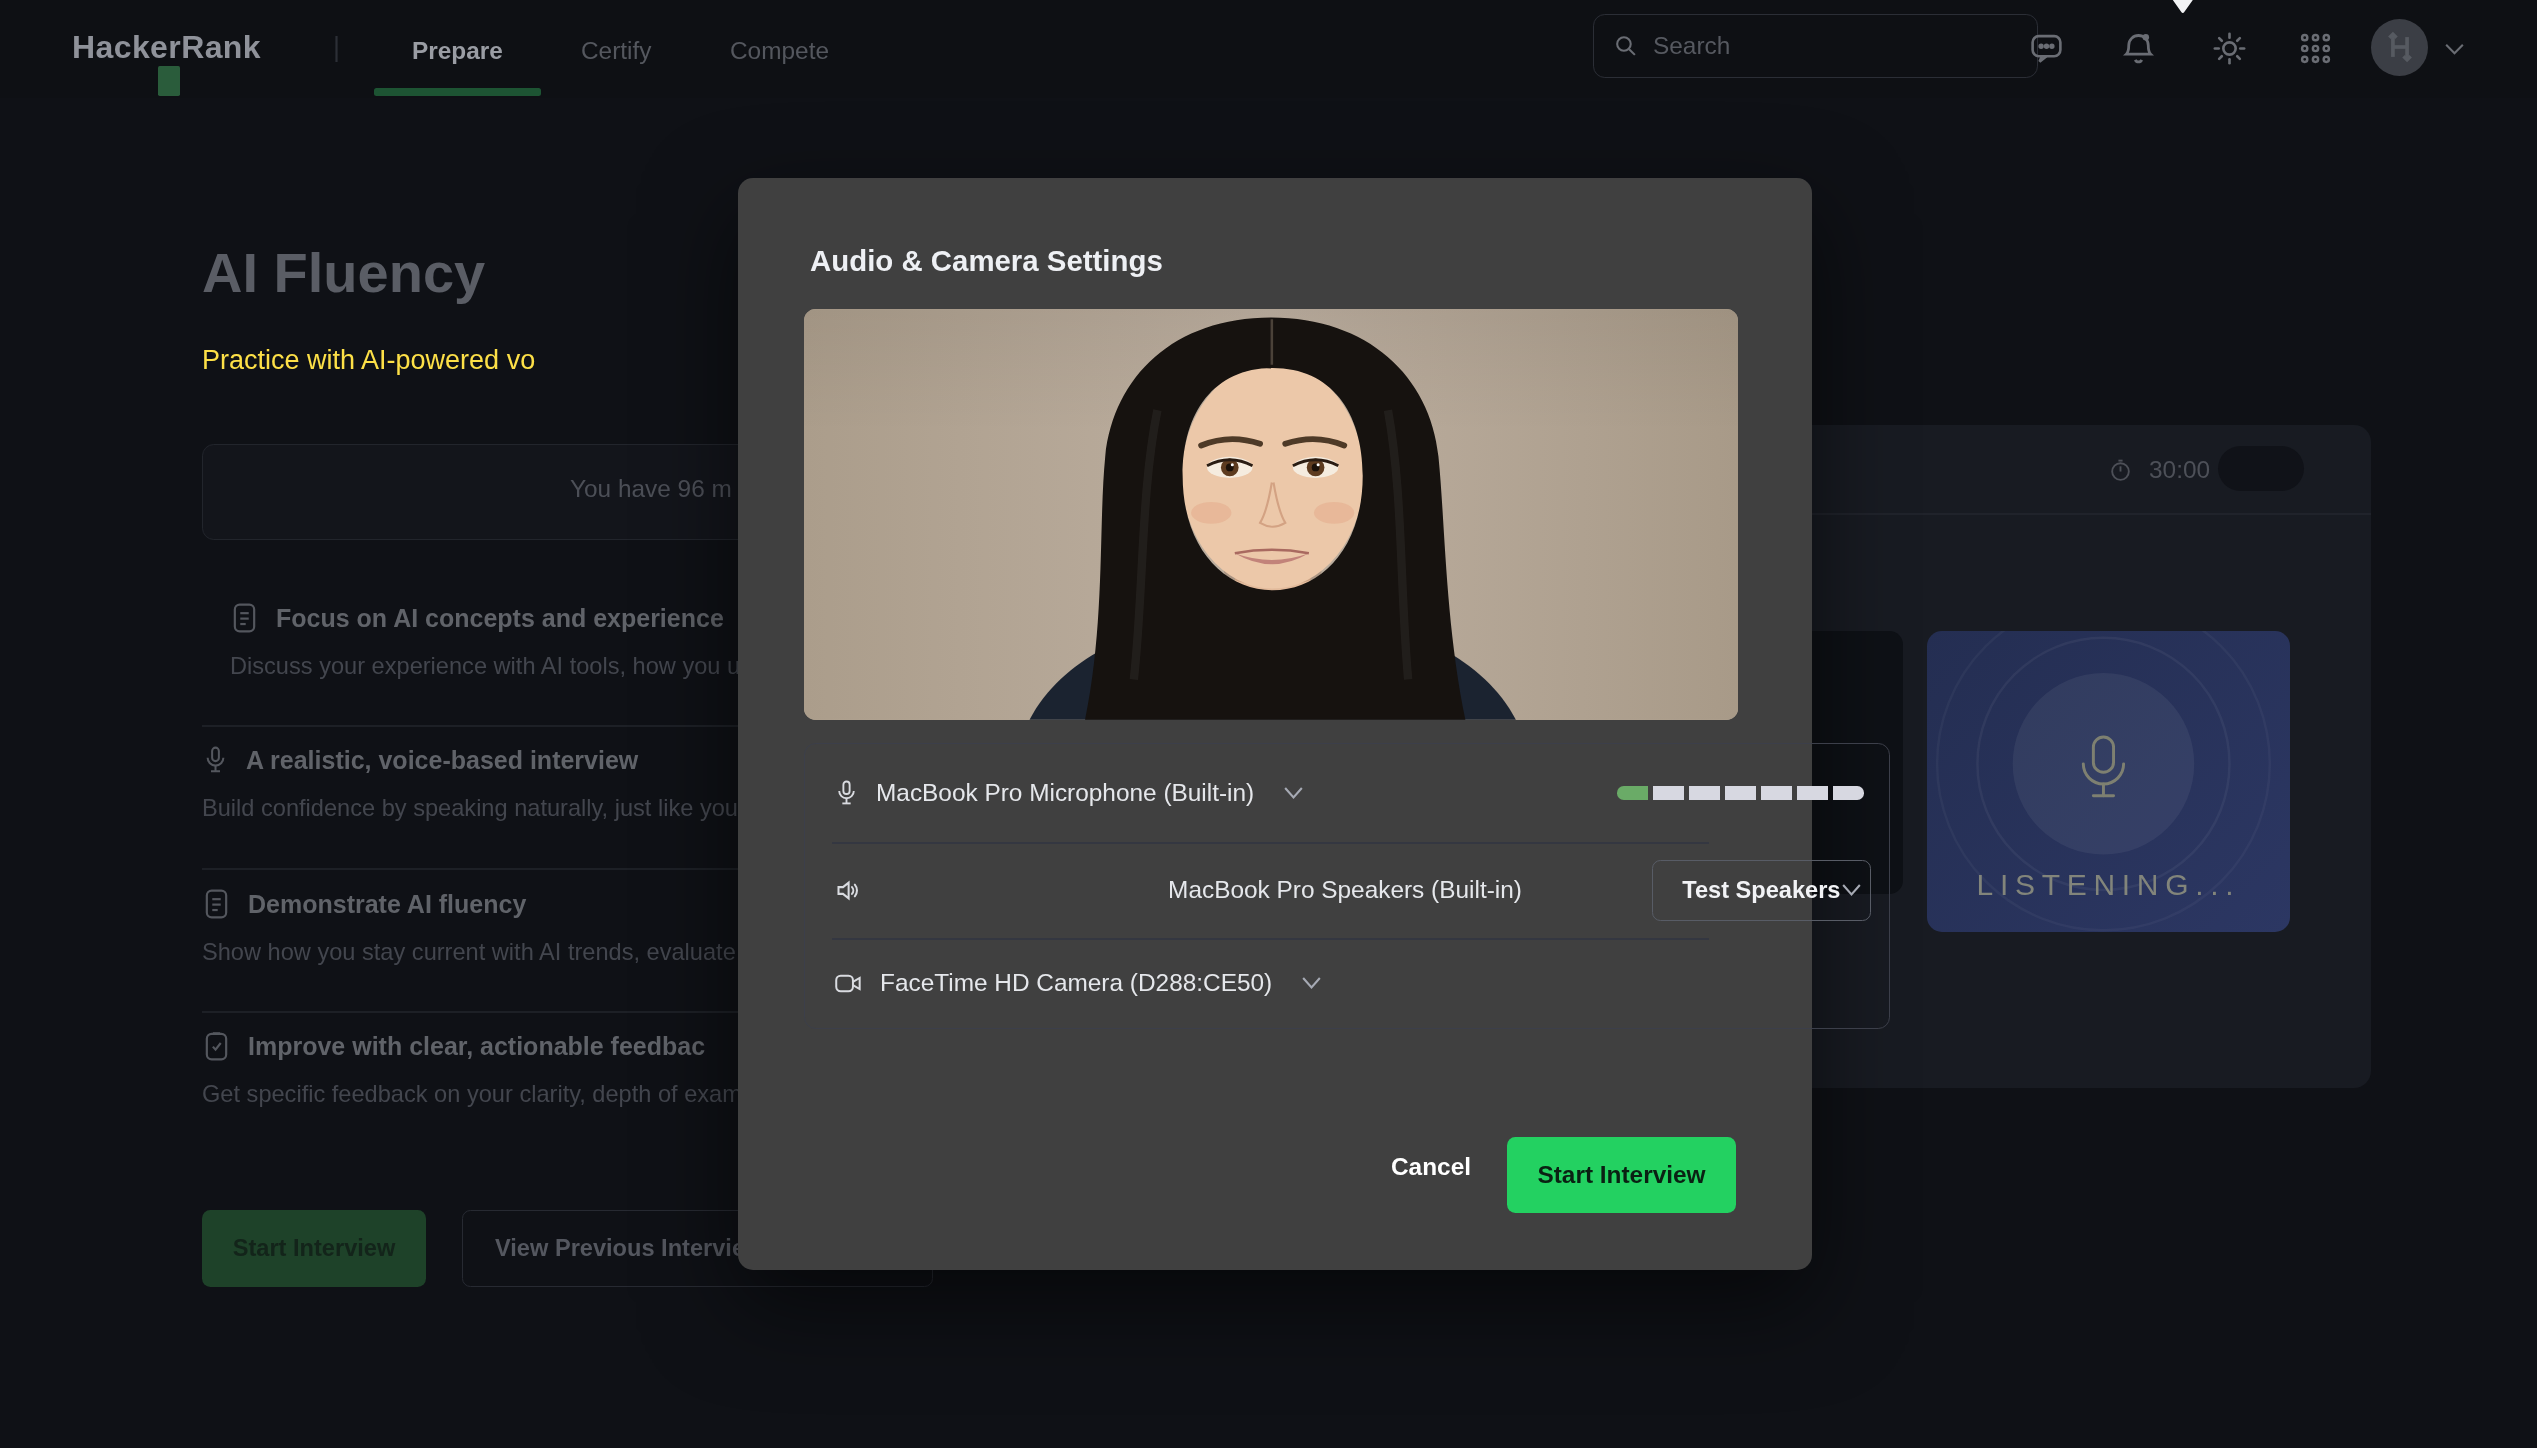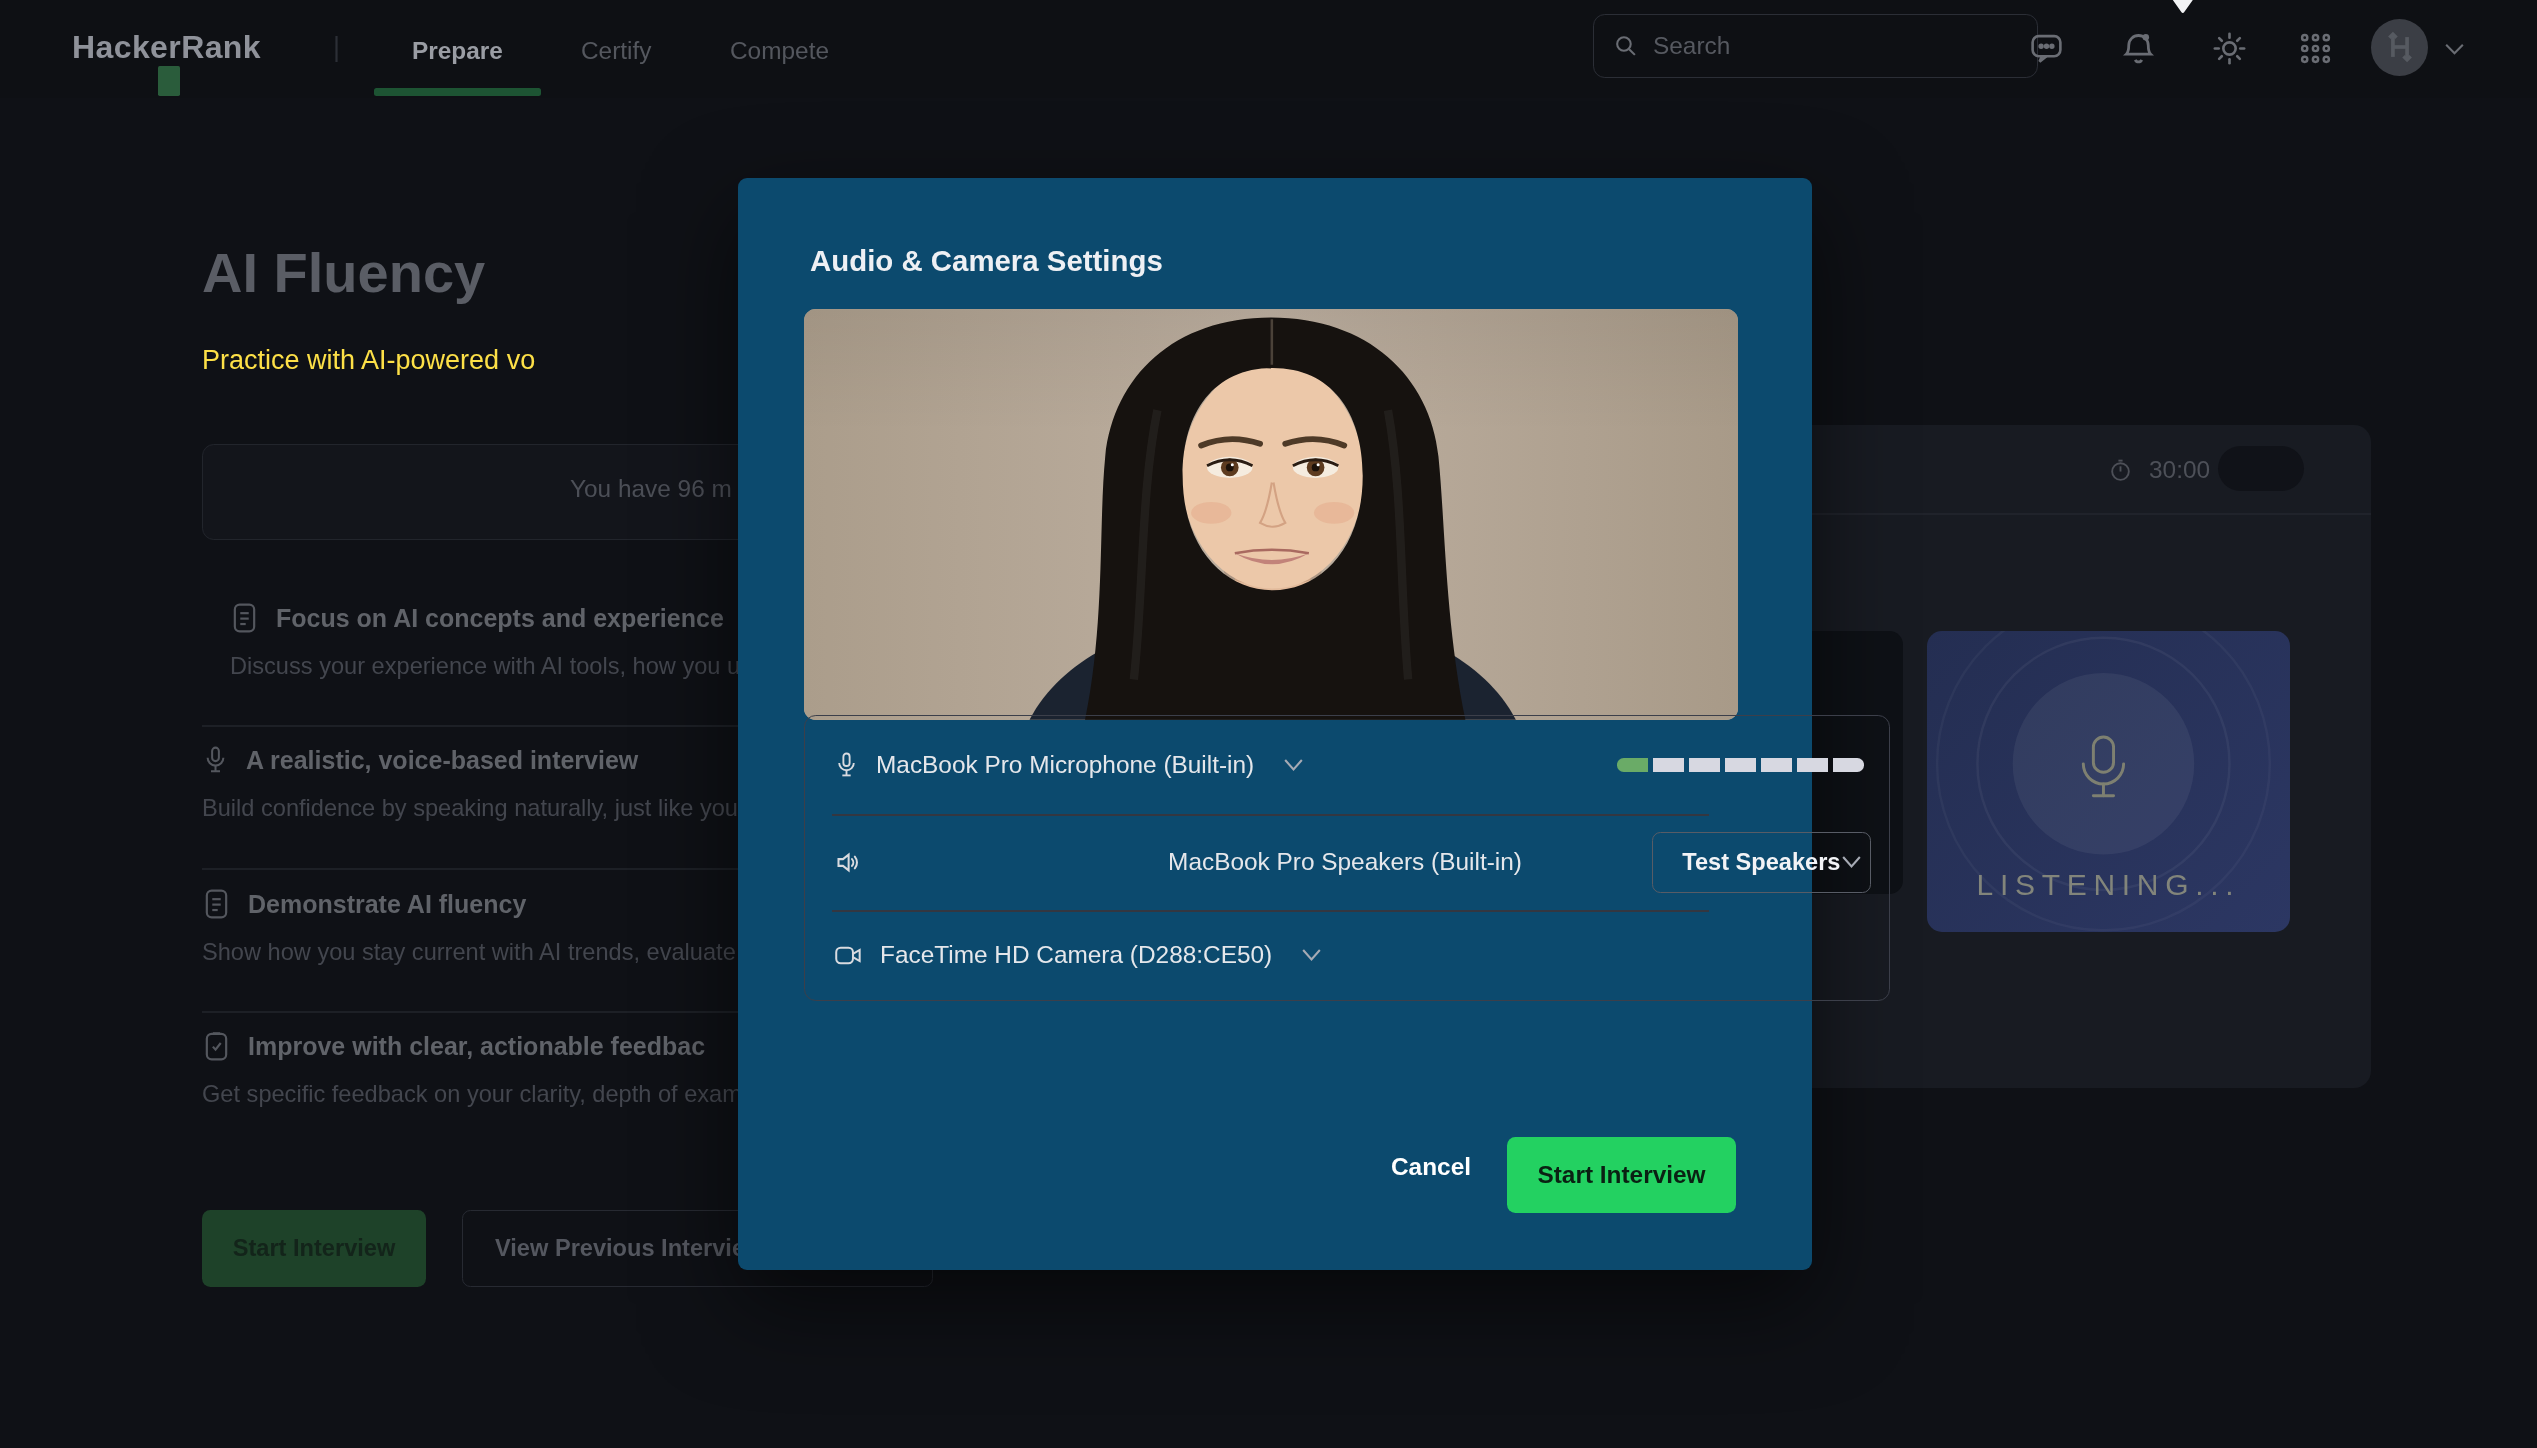--- a/index.html
+++ b/index.html
@@ -44,24 +44,24 @@
   
   .iv-card{position:absolute;left:1770px;top:425px;width:601px;height:663px;background:#181b22;border-radius:17px;}
   .iv-divider{position:absolute;left:1770px;top:513px;width:601px;height:1.7px;background:#20232b;}
   .iv-timer{position:absolute;left:2108px;top:456px;display:flex;align-items:center;gap:16px;color:#4d5058;font-size:24.4px;}
   .iv-pill{position:absolute;left:2218px;top:446px;width:86px;height:45px;border-radius:23px;background:#101218;cursor:pointer;}
   .iv-tile-dark{position:absolute;left:1765px;top:631px;width:138px;height:263px;background:#0e1116;border-radius:13.5px;}
   .iv-tile-blue{position:absolute;left:1927px;top:631px;width:363px;height:301px;border-radius:15px;background:linear-gradient(135deg,var(--blue1,#242e52),var(--blue2,#2c3763));overflow:hidden;}
   .listening{position:absolute;left:0;top:237px;width:100%;text-align:center;font-size:30px;letter-spacing:6.7px;color:#82857b;}
 
   
-  .modal{position:absolute;left:738px;top:178px;width:1074px;height:1092px;background:#0c4a6e;border-radius:9px;box-shadow:0 34px 93px rgba(0,0,0,.55);z-index:10;}
+  .modal{position:absolute;left:738px;top:178px;width:1074px;height:1092px;background:#404040;border-radius:15px;box-shadow:0 34px 93px rgba(0,0,0,.55);z-index:10;}
   .modal-title{position:absolute;left:72px;top:66px;font-size:29.4px;font-weight:700;color:#eef0f4;}
   .video{position:absolute;left:66px;top:131px;width:934px;height:411px;border-radius:11.8px;overflow:hidden;background:#b3a593;}
-  .dev-panel{position:absolute;left:66px;top:537px;width:1086px;height:286px;border:1.7px solid #3c3f4a;border-radius:11.8px;box-sizing:border-box;}
+  .dev-panel{position:absolute;left:66px;top:565px;width:1086px;height:286px;border:1.7px solid #3c3f4a;border-radius:11.8px;box-sizing:border-box;}
   .dev-row{position:absolute;left:0;width:100%;display:flex;align-items:center;padding:0 25px 0 29px;box-sizing:border-box;}
   .dev-label{font-size:24.4px;font-weight:500;color:#e5e7eb;margin-left:17px;}
   .dev-chev{margin-left:27px;cursor:pointer;}
   .row-div{position:absolute;left:27px;width:877px;height:1.7px;background:#343741;}
   .meter{position:absolute;right:25px;display:flex;gap:5px;align-items:center;}
   .meter .seg{width:31px;height:13.5px;background:var(--meter-off,#d7d8e1);}
   .meter .seg.on{background:var(--meter-on,#6aab67);}
   .meter .seg:first-child{border-radius:6.7px 0 0 6.7px;}
   .meter .seg:last-child{border-radius:0 6.7px 6.7px 0;}
   .btn-test{position:absolute;right:18.5px;top:-30px;height:61px;padding:0 29px;border:1.7px solid #585c66;border-radius:8.4px;background:transparent;color:#f2f3f6;font-size:23.6px;font-weight:600;font-family:inherit;cursor:pointer;display:flex;align-items:center;}

